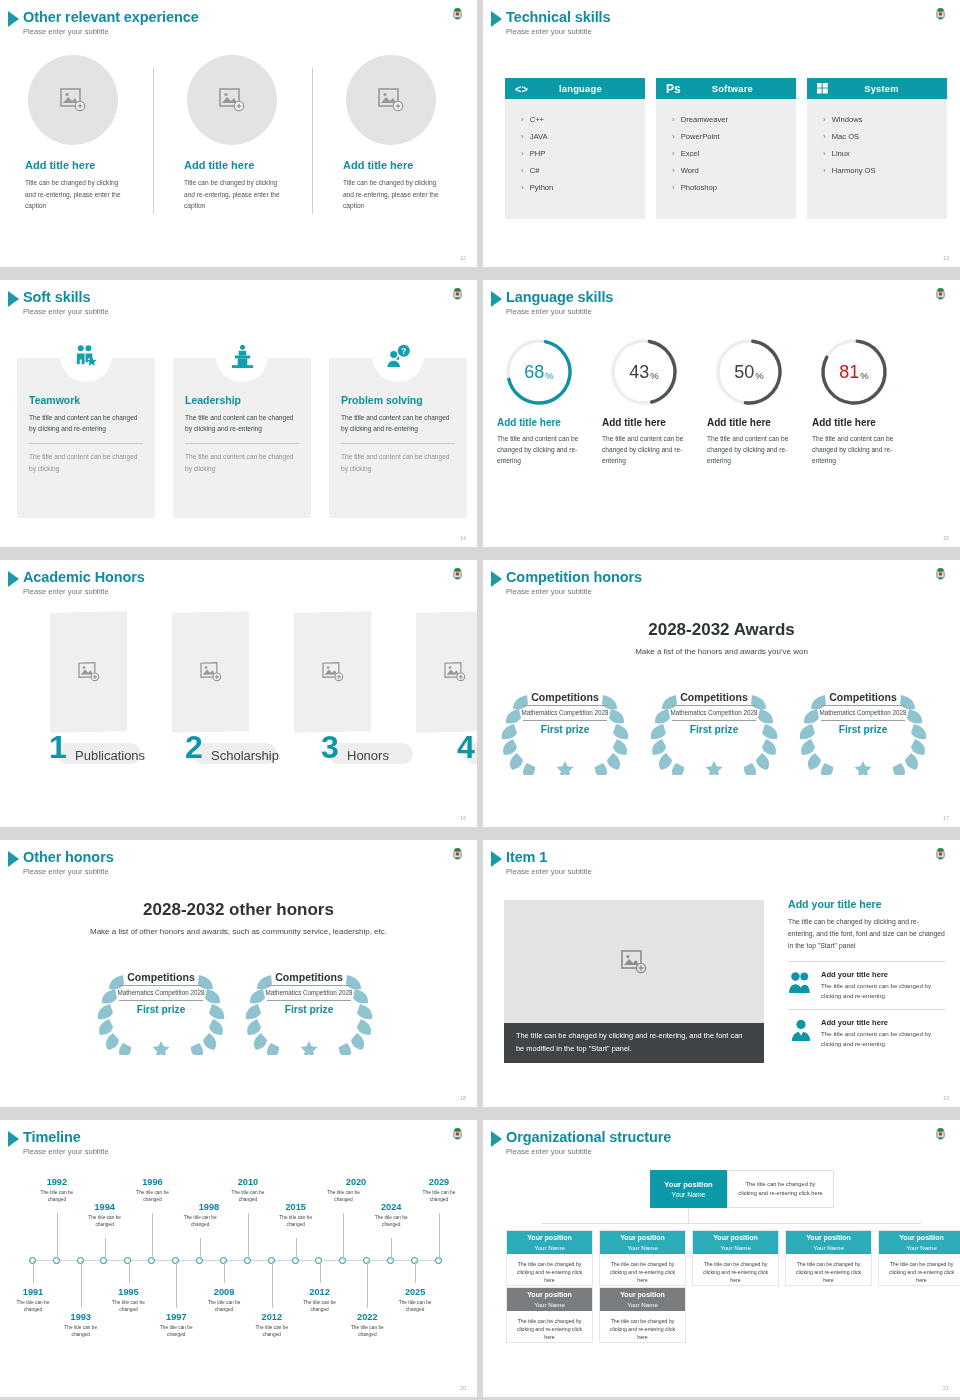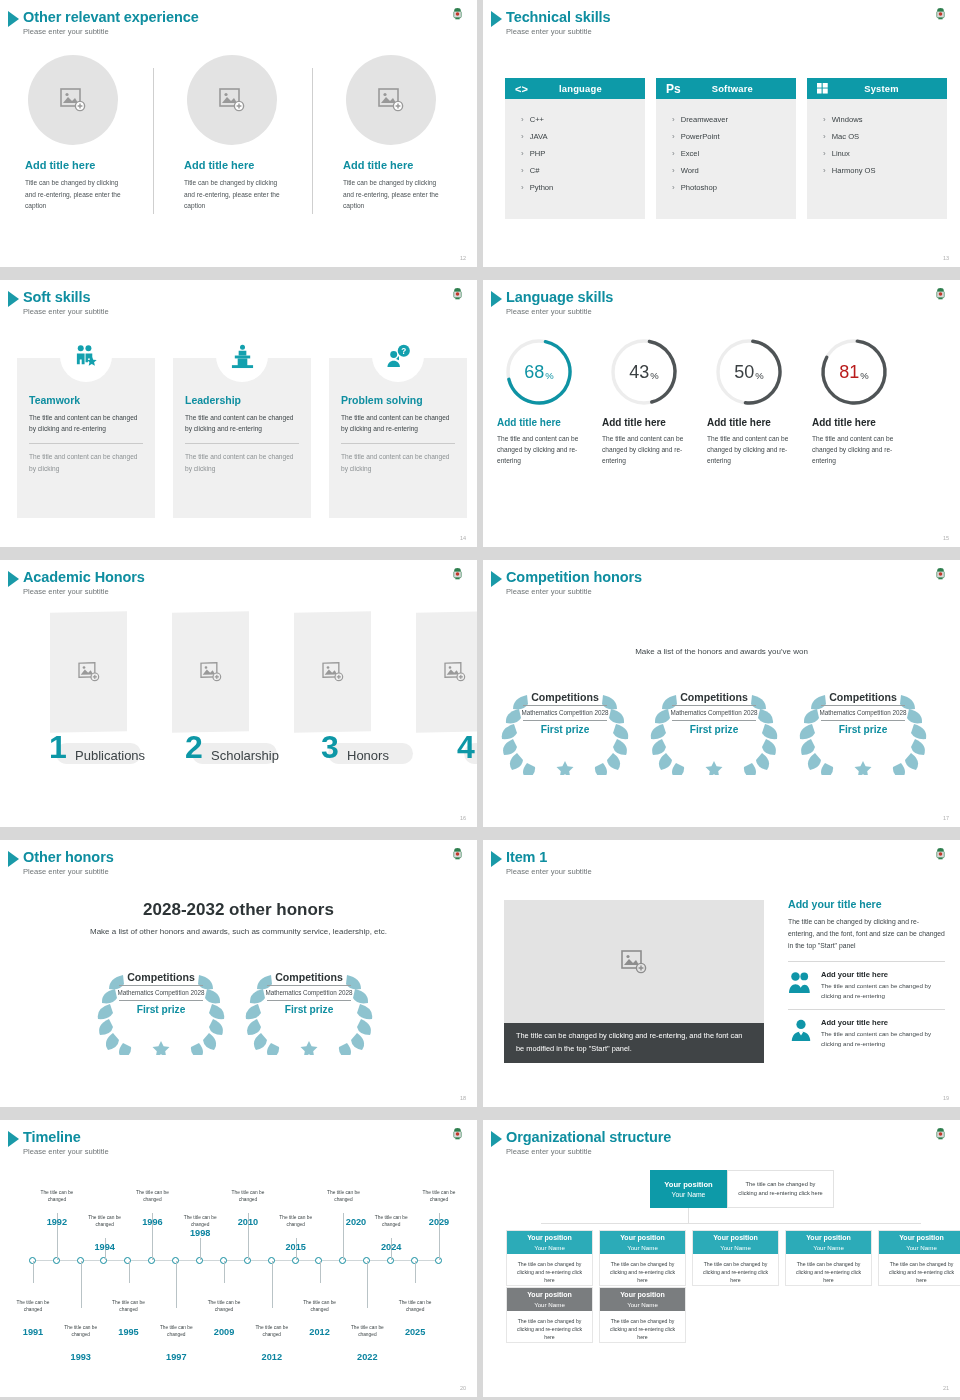--- a/index.html
+++ b/index.html
@@ -145,21 +145,21 @@
   .s19-it { font-size: 7.6px; font-weight: bold; color: #23292b; }
   .s19-id { font-size: 6.2px; color: #41484b; line-height: 9.5px; margin-top: 2px;}
 
   
   .tl-axis { position: absolute; left: 33px; top: 140px; width: 406px; height: 1px; background: #cfd6d8; }
   .tl-dot {
     position: absolute; width: 7px; height: 7px; border-radius: 50%;
     border: 1.3px solid #128da0; background: #fff; top: 136.5px;
   }
   .tl-stem { position: absolute; width: 1px; background: #b9c3c6; }
-  .tl-y { position: absolute; font-size: 9.2px; font-weight: bold; color: #0c84a0; margin-top: 40px; }
+  .tl-y { position: absolute; font-size: 9.2px; font-weight: bold; color: #0c84a0; }
   .tl-d { position: absolute; font-size: 4.8px; color: #3f4749; line-height: 7.2px; width: 42px; }
 
   
   .og-top { position: absolute; left: 167px; top: 50px; display: flex; }
   .og-top-l {
     width: 77px; height: 38px; background: #0d9aa8; color: #fff;
     display: flex; flex-direction: column; align-items: center; justify-content: center;
   }
   .og-top-r {
     width: 107px; height: 38px; background: #fff; border: 1px solid #e2e2e2;
@@ -538,20 +538,21 @@
         <div class="hdr-sub">Please enter your subtitle</div>
       </div>
     </div>
     <svg class="crest" viewBox="0 0 24 28">
       <ellipse cx="12" cy="6" rx="6" ry="4" fill="#2f7f4f"></ellipse>
         <rect x="5" y="8" width="14" height="12" rx="2" fill="#d9d9d9" stroke="#2f7f4f" stroke-width="1.2"></rect>
       <circle cx="12" cy="13" r="3.4" fill="#c0392b"></circle>
         <rect x="8" y="20" width="8" height="3" fill="#2f7f4f"></rect>
     </svg>
 
+    <div class="aw-h1" style="top:60px">2028-2032 Awards</div>
     <div class="aw-h2" style="top:87px">Make a list of the honors and awards you've won</div>
 
     <div style="position:absolute;top:123px;left:8px;display:flex;gap:1px">
       <div class="wreath">
         <svg width="148" height="92" viewBox="0 0 148 92" style="position:absolute;left:0;top:0">
           <g fill="#8ec3cf">
             <g>
               <path d="M36 12 q-14 3 -14 14 q11 2 15 -5 z"></path>
               <path d="M28 26 q-14 3 -13 14 q11 2 15 -5 z"></path>
               <path d="M23 41 q-14 4 -12 15 q11 1 15 -6 z"></path>
@@ -821,21 +822,21 @@
         <div class="tl-stem" style="left: 56.8824px; top: 93px; height: 47px;"></div>
         <div class="tl-y" style="left: 37.8824px; width: 38px; text-align: center; top: 57px;">1992</div>
         <div class="tl-d" style="left: 35.8824px; text-align: center; top: 69px;">The title can be changed</div>
         <div class="tl-stem" style="left: 104.647px; top: 118px; height: 22px;"></div>
         <div class="tl-y" style="left: 85.6471px; width: 38px; text-align: center; top: 82px;">1994</div>
         <div class="tl-d" style="left: 83.6471px; text-align: center; top: 94px;">The title can be changed</div>
         <div class="tl-stem" style="left: 152.412px; top: 93px; height: 47px;"></div>
         <div class="tl-y" style="left: 133.412px; width: 38px; text-align: center; top: 57px;">1996</div>
         <div class="tl-d" style="left: 131.412px; text-align: center; top: 69px;">The title can be changed</div>
         <div class="tl-stem" style="left: 200.176px; top: 118px; height: 22px;"></div>
-        <div class="tl-y" style="left: 181.176px; width: 38px; text-align: center; top: 68px;">1998</div>
+        <div class="tl-y" style="left: 181.176px; width: 38px; text-align: right; top: 82px;">1998</div>
         <div class="tl-d" style="left: 179.176px; text-align: center; top: 94px;">The title can be changed</div>
         <div class="tl-stem" style="left: 247.941px; top: 93px; height: 47px;"></div>
         <div class="tl-y" style="left: 228.941px; width: 38px; text-align: center; top: 57px;">2010</div>
         <div class="tl-d" style="left: 226.941px; text-align: center; top: 69px;">The title can be changed</div>
         <div class="tl-stem" style="left: 295.706px; top: 118px; height: 22px;"></div>
         <div class="tl-y" style="left: 276.706px; width: 38px; text-align: center; top: 82px;">2015</div>
         <div class="tl-d" style="left: 274.706px; text-align: center; top: 94px;">The title can be changed</div>
         <div class="tl-stem" style="left: 343.471px; top: 93px; height: 47px;"></div>
         <div class="tl-y" style="left: 337px; width: 38px; text-align: center; top: 57px;">2020</div>
         <div class="tl-d" style="left: 322.471px; text-align: center; top: 69px;">The title can be changed</div>

